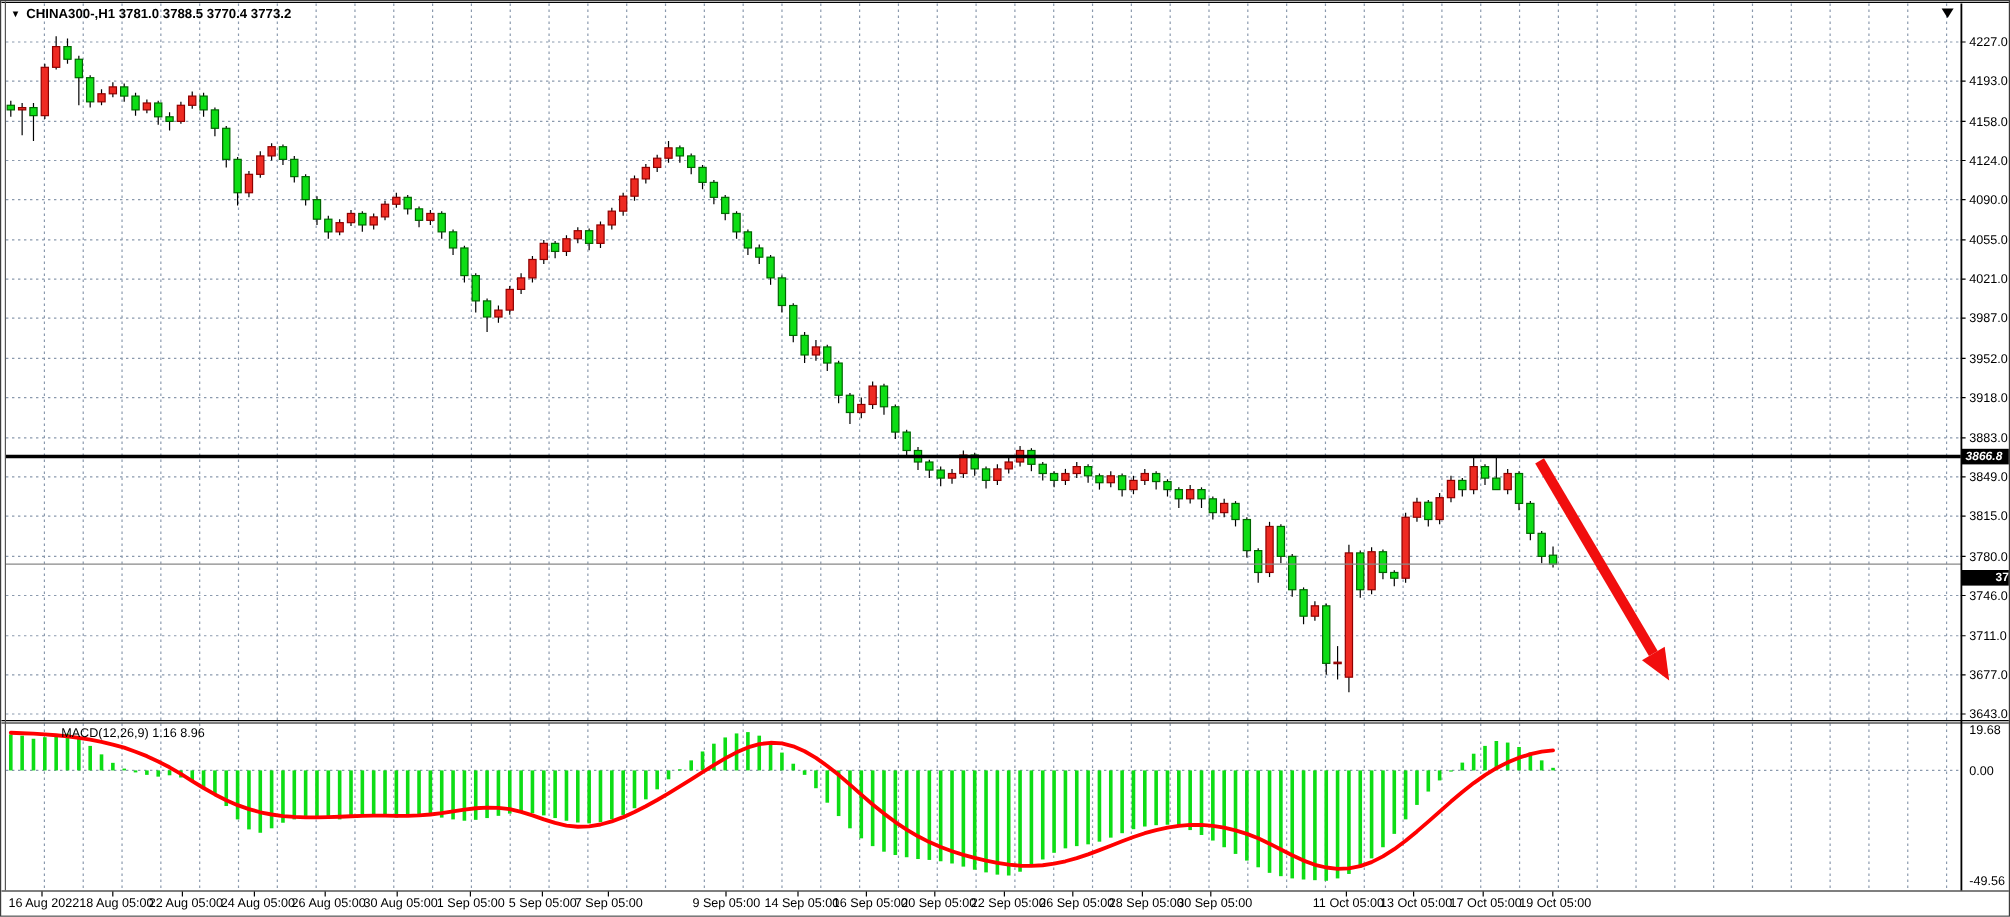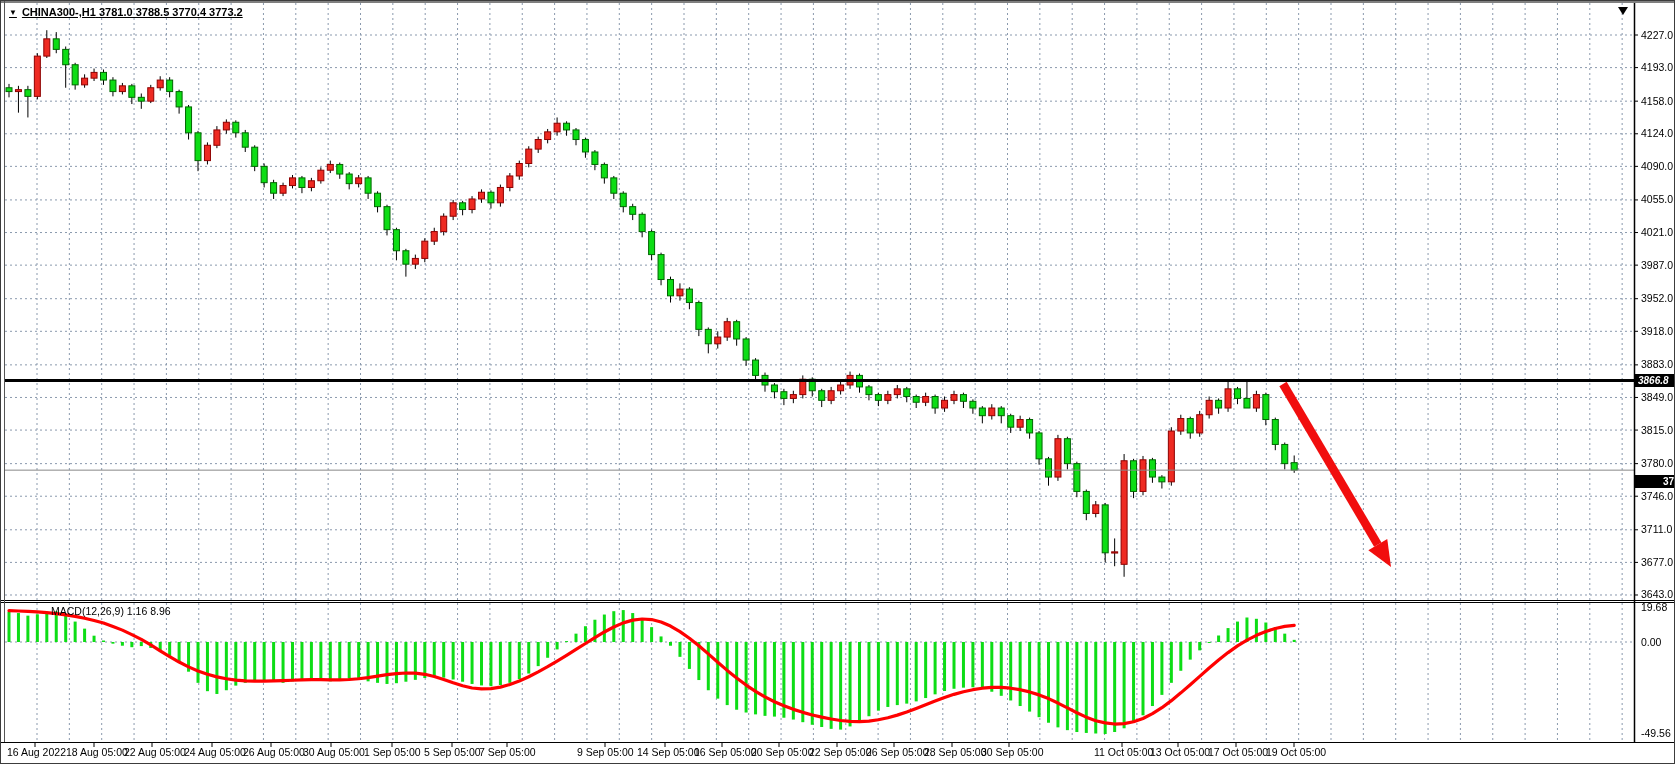--- a/index.html
+++ b/index.html
@@ -1,18 +1,18 @@
 <!DOCTYPE html>
 <html><head>
 <meta charset="utf-8">
 <style>
   html,body{margin:0;padding:0;background:#9a9a9a;font-family:"Liberation Sans",sans-serif;}
   .frame{position:relative;width:1675px;height:764px;background:#ffffff;border:1px solid #3c3c3c;box-sizing:border-box;overflow:hidden;}
   #chart-svg{position:absolute;left:0;top:0;}
-  .title{position:absolute;left:8px;top:5px;font-size:11px;font-weight:bold;color:#000;white-space:nowrap;text-decoration:underline;}
+  .title{position:absolute;left:8px;top:5px;font-size:11px;font-weight:bold;color:#000;white-space:nowrap;}
   .title .dd{font-size:8px;margin-right:5px;vertical-align:1px;}
   .macdlabel{position:absolute;left:10px;top:604px;font-size:10.5px;color:#000;white-space:nowrap;padding-left:40px;}
   .tag{position:absolute;left:1634px;width:40px;height:13px;background:#000;color:#fff;font-size:10px;font-weight:bold;line-height:13px;text-align:left;padding-left:3px;box-sizing:border-box;}
   #tag-hline{top:373px;font-style:italic;}
   #tag-cur{top:474px;padding-left:28px;}
   .marker{position:absolute;left:1617px;top:6px;width:0;height:0;border-left:5px solid transparent;border-right:5px solid transparent;border-top:8px solid #000;}
   .leftedge{position:absolute;left:3px;top:0;width:1px;height:741px;background:#555;}
 </style>
 </head>
 <body>

